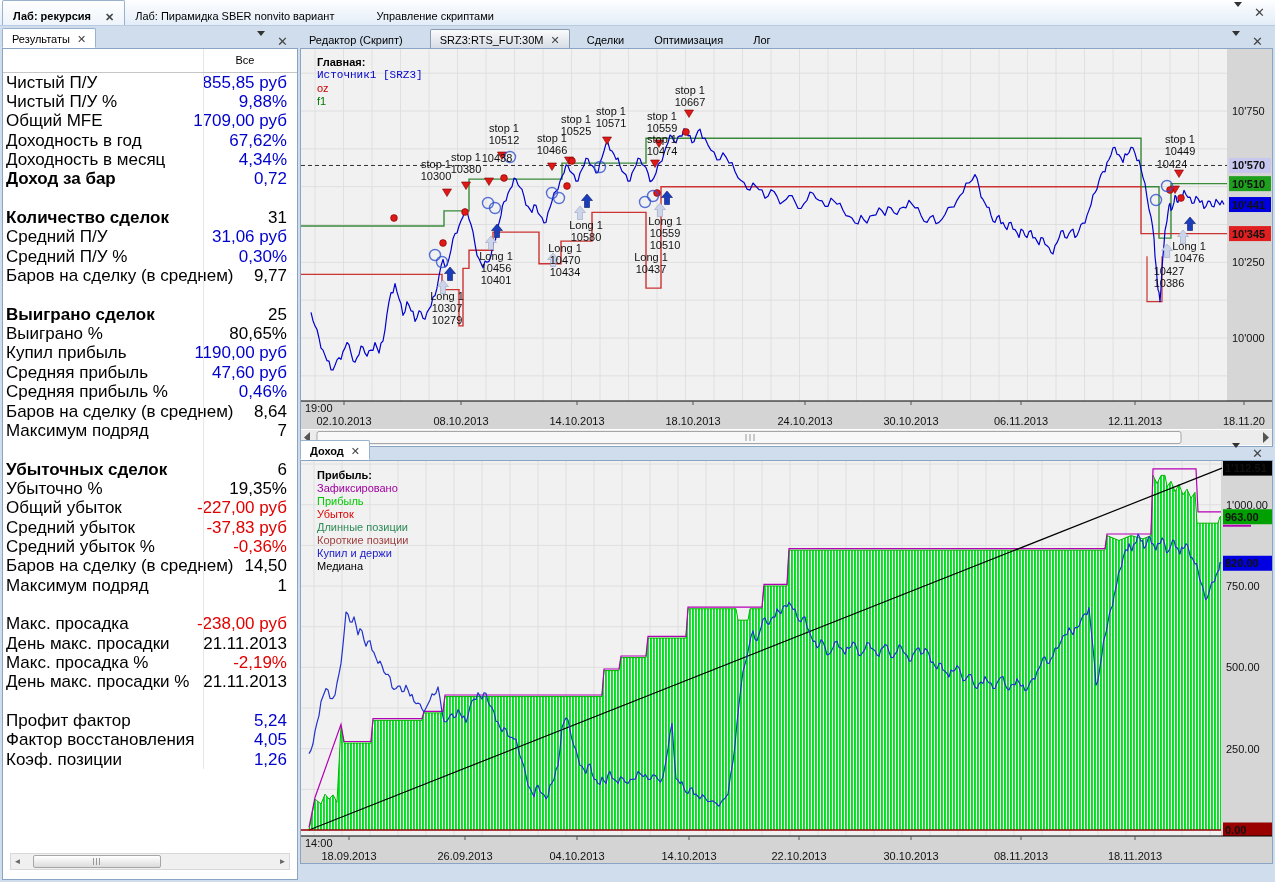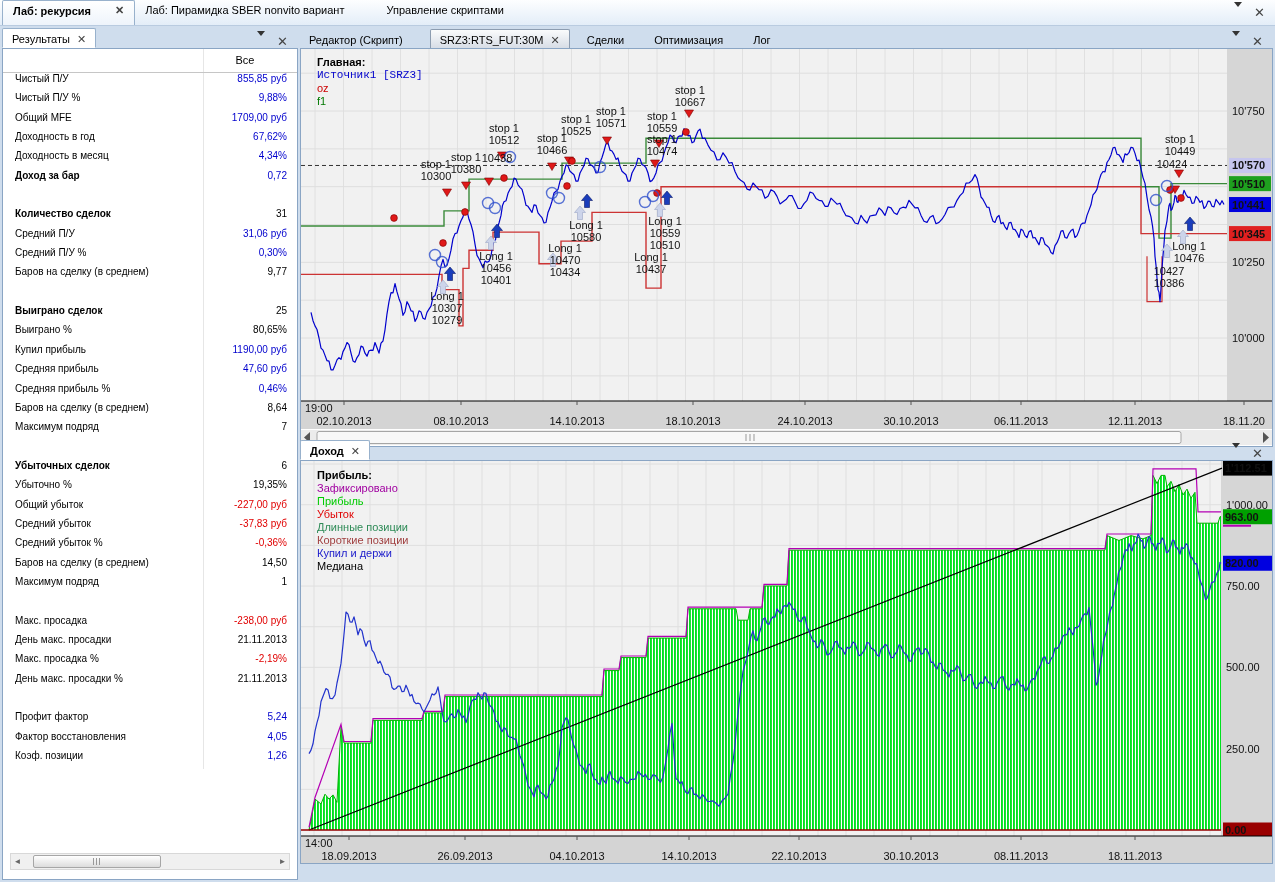--- a/index.html
+++ b/index.html
@@ -2,21 +2,21 @@
 <html><head>
 <meta charset="utf-8">
 <style>
   html,body{margin:0;padding:0}
   body{width:1275px;height:882px;position:relative;overflow:hidden;background:#cfdded;
        font-family:"Liberation Sans",sans-serif;font-size:11px;color:#000}
   
   .doc-tabbar{position:absolute;left:0;top:0;width:1275px;height:25px;
       background:linear-gradient(#fdfeff,#e3edf8);border-bottom:1px solid #b9cbe0;
       display:flex;align-items:stretch}
-  .doc-tab{padding:4px 10px 3px 10px;display:flex;gap:24px;align-items:flex-start}
+  .doc-tab{padding:4px 10px 3px 10px;display:flex;gap:14px;align-items:flex-end}
   .doc-tab.active{background:linear-gradient(#ffffff,#eef4fb);border:1px solid #98b1cc;border-bottom:none;
       border-radius:2px 2px 0 0;font-weight:bold;margin-left:2px}
   .xbtn{color:#444;font-size:11px;line-height:10px}
   .bar-buttons{margin-left:auto;display:flex;gap:12px;align-items:center;padding-right:10px}
   .pinmenu{display:inline-block}
   .pinmenu .bar{width:9px;height:2px;background:#333;margin:0 auto 1px auto}
   .pinmenu .tri{width:0;height:0;border-left:4.5px solid transparent;border-right:4.5px solid transparent;
       border-top:5px solid #333;margin:0 auto}
   
   .panel{position:absolute}
@@ -24,21 +24,21 @@
   .ptab{padding:4px 9px 2px 9px;display:flex;gap:7px;align-items:center;white-space:nowrap}
   .ptab.white{background:#fff;border:1px solid #98b1cc;border-bottom:1px solid #fff;border-radius:2px 2px 0 0;z-index:2}
   .ptab.gray{background:linear-gradient(#fafbfc,#d7dde6);border:1px solid #8c9cb0;border-bottom:none;border-radius:2px 2px 0 0}
   .ptab.bold{font-weight:bold}
   .panel-body{position:absolute;left:0;right:0;bottom:0;top:22px;border:1px solid #8aa5c4;background:#fff;overflow:hidden}
   
   .stats-wrap{position:absolute;left:0;top:0;right:0;bottom:0;background:#fff}
   .vdiv{position:absolute;left:200px;top:0;height:720px;width:1px;background:#e6e6e6}
   .stats-header{height:23px;border-bottom:1px solid #c6c6c6;position:relative}
   .stats-header .col-header{position:absolute;left:200px;width:84px;text-align:center;top:5px;font-size:11px}
-  .srow{height:19.35px;display:flex;align-items:flex-start;padding:0 10px 0 12px;font-size:10px}
+  .srow{height:19.35px;display:flex;align-items:center;padding:0 10px 0 3px;font-size:17px}
   .srow .lbl{flex:1;white-space:nowrap}
   .srow .val{width:98px;text-align:right;white-space:nowrap}
   .srow.bold .lbl{font-weight:bold}
   .vb{color:#0000cd}.vr{color:#e00000}.vk{color:#000}
   .hscroll{position:absolute;left:7px;right:7px;bottom:9px;height:15px;background:#f0f0f0;
       border:1px solid #d8d8d8;display:flex;align-items:center}
   .sarr{width:13px;text-align:center;color:#666;font-size:8px;line-height:13px}
   .sarr.right{margin-left:auto}
   .sthumb{position:absolute;left:22px;width:126px;top:1px;height:11px;background:linear-gradient(#ffffff,#dcdcdc);
       border:1px solid #a6a6a6;border-radius:2px}

